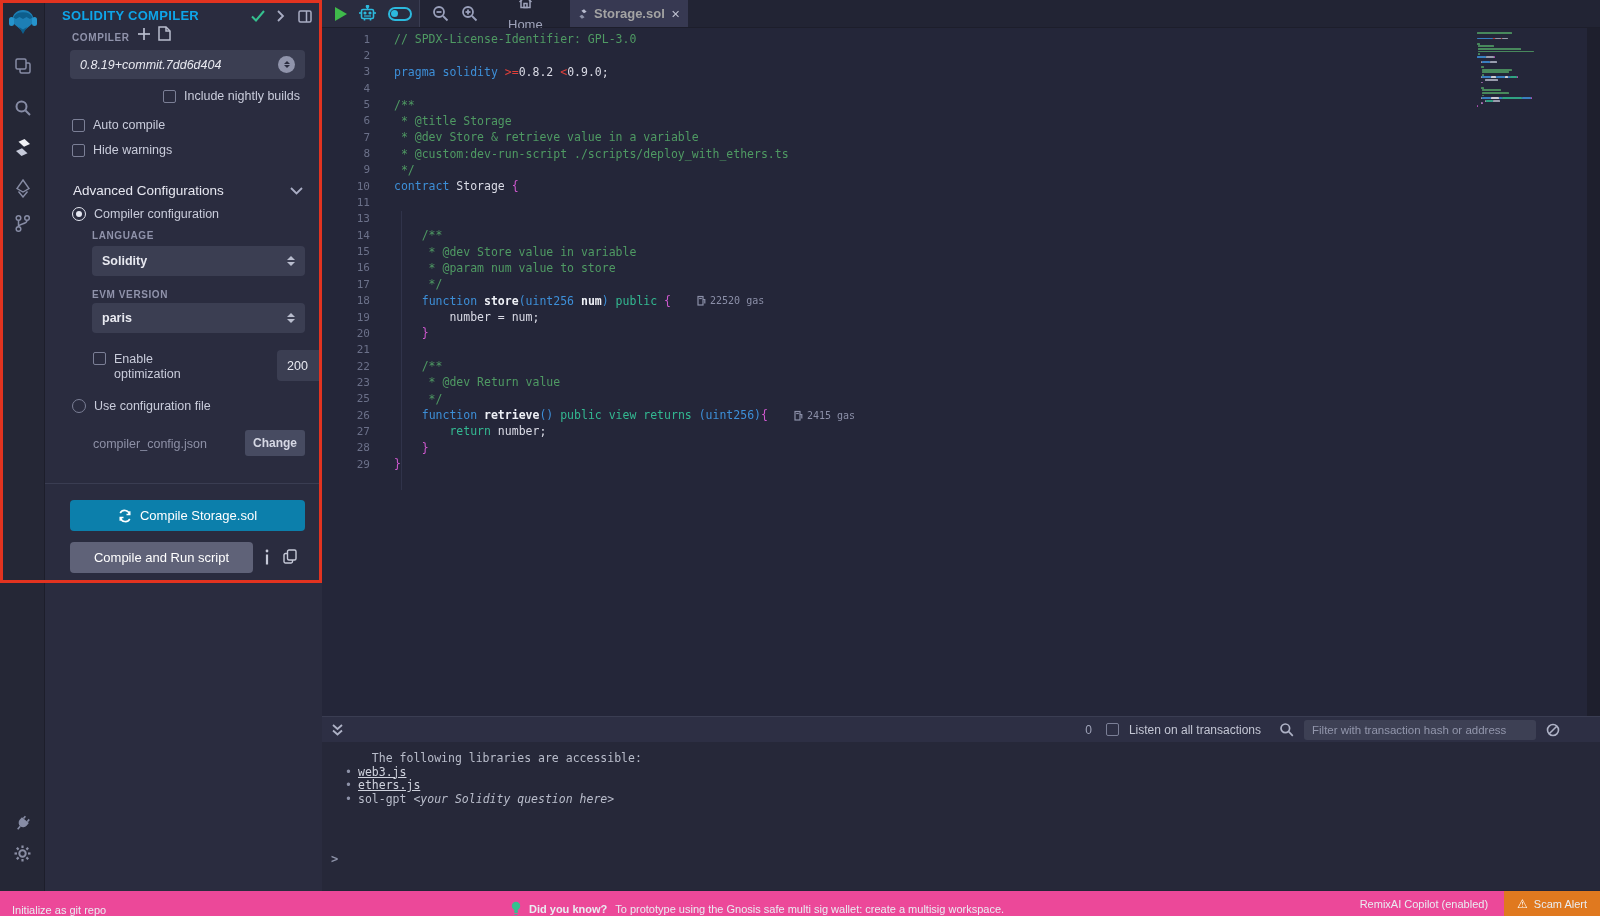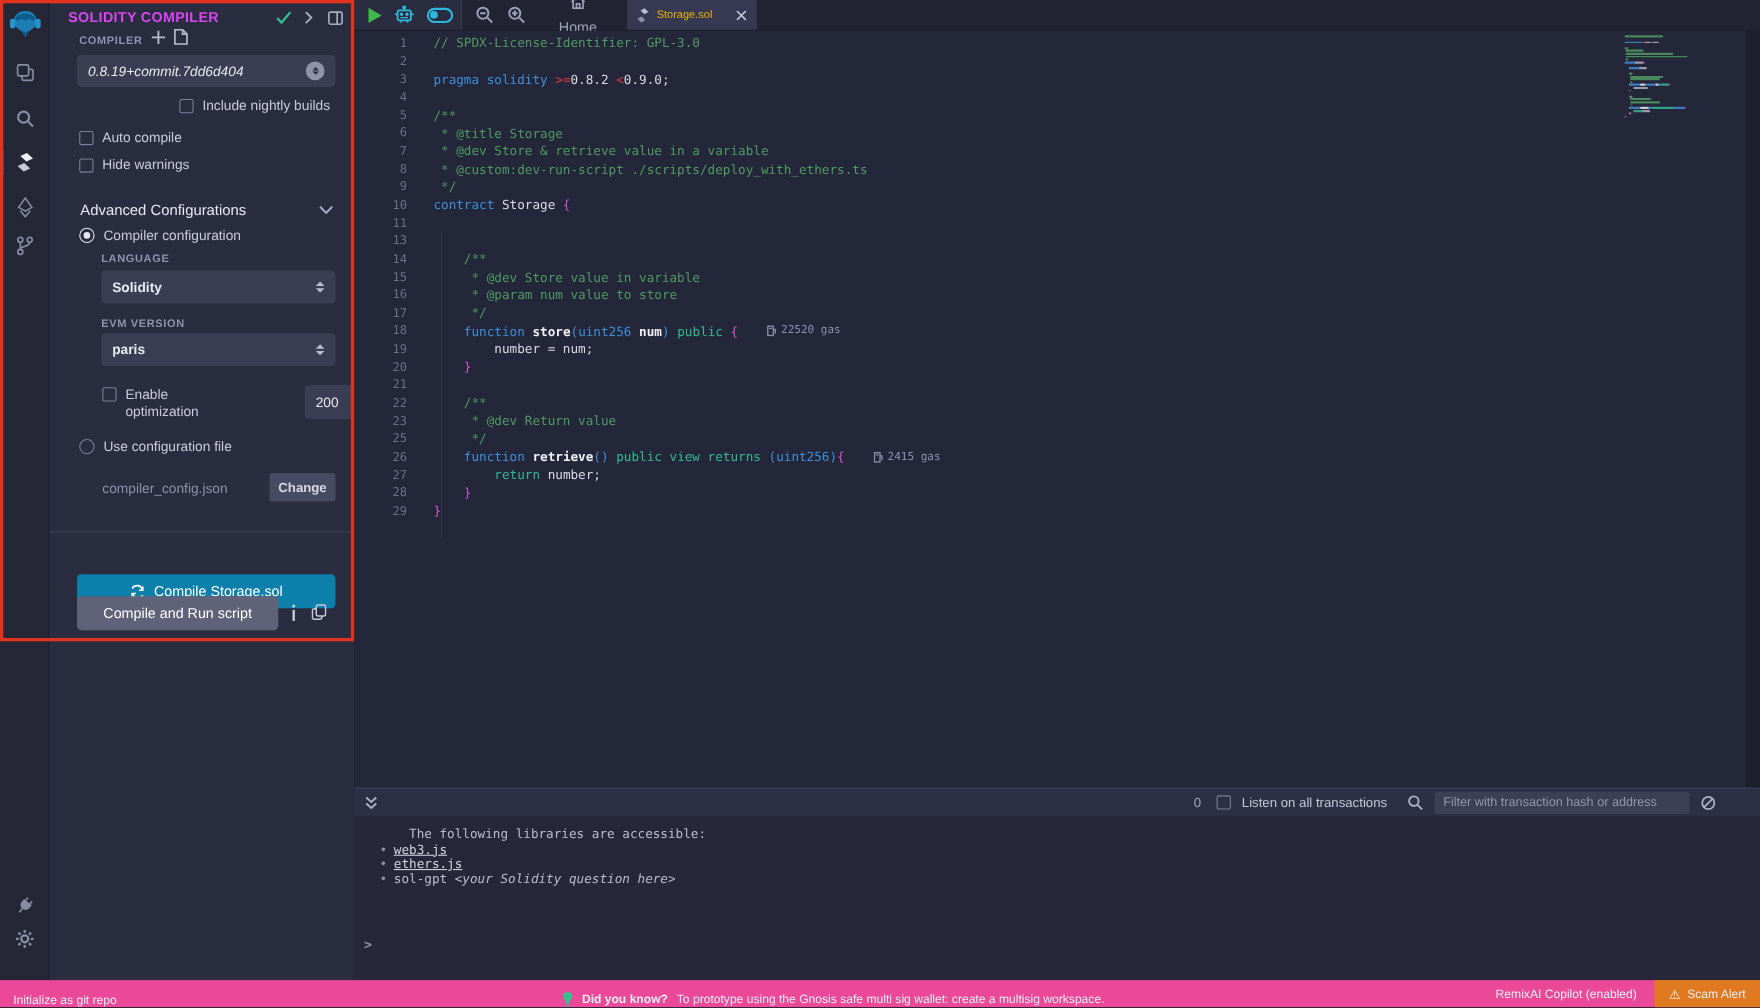--- a/index.html
+++ b/index.html
@@ -7,21 +7,21 @@
   .app { position:relative; width:1600px; height:916px; overflow:hidden; background:#222336; }
 
   
   .activity-bar { position:absolute; left:0; top:0; bottom:25px; width:45px; background:#252736; border-right:1px solid #1d1e2b; }
   .act-icon { position:absolute; left:0; width:45px; height:34px; display:flex; align-items:center; justify-content:center; color:#878ca5; cursor:pointer; }
   .act-indicator { position:absolute; left:0; top:134px; width:3px; height:27px; background:#2d9cdb; border-radius:0 3px 3px 0; }
 
   
   .side-panel { position:absolute; left:45px; top:0; bottom:25px; width:277px; background:#2a2c3f; color:#d3d5e3; }
   .abs { position:absolute; }
-  .sp-title { font-size:13px; font-weight:bold; color:#d946ef; letter-spacing:.3px; }
+  .sp-title { font-size:13px; font-weight:bold; color:#0ea5e9; letter-spacing:.3px; }
   .microlabel { font-size:10px; font-weight:bold; letter-spacing:.6px; color:#9093ab; }
   .select-box { background:#3b3e52; border-radius:4px; display:flex; align-items:center; padding:0 10px; color:#e8e9f0; font-size:12.5px; cursor:pointer; }
   .select-box .grow { flex:1; }
   .carets { display:flex; flex-direction:column; align-items:center; gap:2px; }
   .caret-up { width:0; height:0; border-left:4px solid transparent; border-right:4px solid transparent; border-bottom:4px solid #b9bdce; }
   .caret-down { width:0; height:0; border-left:4px solid transparent; border-right:4px solid transparent; border-top:4px solid #b9bdce; }
   .circle-caret { width:17px; height:17px; border-radius:50%; background:#9094ab; display:flex; flex-direction:column; align-items:center; justify-content:center; gap:1px; }
   .circle-caret .caret-up { border-bottom-color:#2a2c3f; border-left-width:3px; border-right-width:3px; border-bottom-width:3px; }
   .circle-caret .caret-down { border-top-color:#2a2c3f; border-left-width:3px; border-right-width:3px; border-top-width:3px; }
   .checkbox { width:13px; height:13px; border:1px solid #7b7f96; border-radius:2px; background:transparent; flex:none; cursor:pointer; }
@@ -37,21 +37,21 @@
   
   .main { position:absolute; left:322px; right:0; top:0; bottom:25px; background:#232538; }
   .tab-bar { position:absolute; top:0; left:0; right:0; height:28px; background:#222434; border-bottom:1px solid #1d1e2b; }
   .tb-left { position:absolute; left:0; top:0; bottom:0; width:98px; background:#2a2c3f; border-right:1px solid #3a3d52; display:flex; align-items:center; gap:11px; padding-left:13px; }
   .play-btn { width:0; height:0; border-top:7px solid transparent; border-bottom:7px solid transparent; border-left:12px solid #3fba4b; cursor:pointer; }
   .toggle-pill { width:24px; height:14px; border:2px solid #2cb9dd; border-radius:8px; display:flex; align-items:center; padding:1px; cursor:pointer; }
   .toggle-pill .knob { width:7px; height:7px; border-radius:50%; background:#2cb9dd; }
   .tb-mid { position:absolute; left:98px; top:0; bottom:0; display:flex; align-items:center; gap:12px; padding-left:12px; }
   .home-group { display:flex; align-items:center; gap:8px; margin-left:18px; color:#9fa3ba; font-size:13px; cursor:pointer;flex-direction:column; }
   .tab-active { position:absolute; left:248px; top:0; bottom:0; width:118px; background:#373952; display:flex; align-items:center; gap:7px; padding:0 9px; cursor:pointer; }
-  .tab-label { color:#eab308; font-size:10px; font-weight:normal; flex:1; }
+  .tab-label { color:#a3a3a3; font-size:13px; font-weight:bold; flex:1; }
 
   .editor { position:absolute; top:28px; left:0; right:0; height:688px; background:#242639; }
   .code-area { position:absolute; top:3px; left:0; right:130px; font-family:"DejaVu Sans Mono", monospace; font-size:11.5px; }
   .code-line { height:16.35px; display:flex; align-items:center; white-space:pre; }
   .ln { width:48px; flex:none; text-align:right; color:#6b7089; font-size:11px; font-family:"DejaVu Sans Mono", monospace; }
   .ct { margin-left:24px; }
   .tok-comment { color:#4f9a63; }
   .tok-keyword { color:#3d8fd8; }
   .tok-plain   { color:#dadbe6; }
   .tok-teal    { color:#33b891; }
@@ -269,21 +269,21 @@
 
     <div class="abs cb-row" style="left:27px;top:399px;font-size:12.5px;">
       <span class="radio"></span>
       <span>Use configuration file</span>
     </div>
     <div class="abs" style="left:48px;top:437px;font-size:12.5px;color:#8d90a6;">compiler_config.json</div>
     <div class="abs btn-small" style="left:200px;top:430px;width:60px;height:26px;">Change</div>
 
     <div class="divider-h" style="top:483px;"></div>
 
-    <div class="abs btn-primary" style="left:25px;top:522px;width:235px;height:31px;">
+    <div class="abs btn-primary" style="left:25px;top:500px;width:235px;height:31px;">
       <svg width="14" height="14" viewBox="0 0 14 14" fill="none" stroke="#fff" stroke-width="1.6">
         <path d="M2.5 8.5 a5 5 0 0 0 9.3 1.5"></path>
           <path d="M11.5 5.5 a5 5 0 0 0 -9.3 -1.5"></path>
         <path d="M11.8 2.2 v3.3 h-3.3" stroke-width="1.4"></path>
           <path d="M2.2 11.8 v-3.3 h3.3" stroke-width="1.4"></path>
       </svg>
       <span>Compile Storage.sol</span>
     </div>
     <div class="abs btn-secondary" style="left:25px;top:542px;width:183px;height:31px;">
       <span>Compile and Run script</span>

